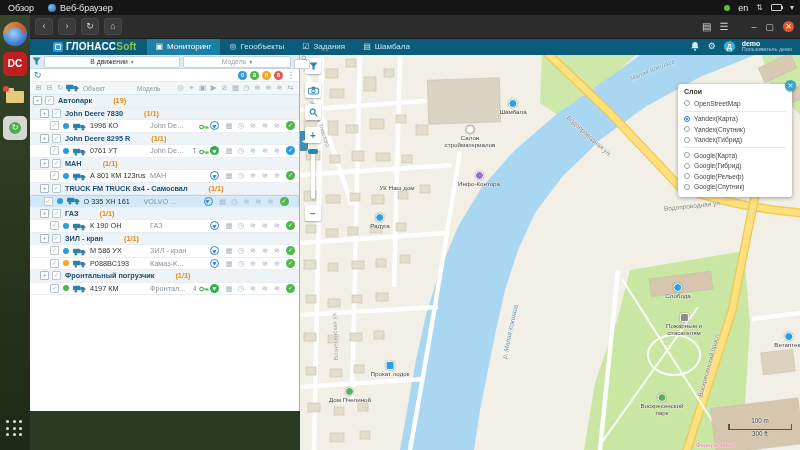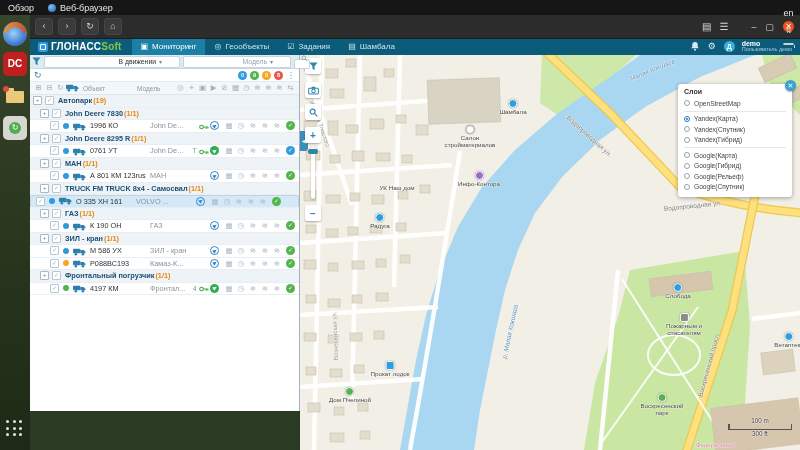--- a/index.html
+++ b/index.html
@@ -6,21 +6,21 @@
     font-family:"Liberation Sans",sans-serif;-webkit-font-smoothing:antialiased;}
   .screen{position:relative;width:800px;height:450px;background:#2b3a22;}
 
   
   .sysbar{position:absolute;left:0;top:0;width:800px;height:15px;background:#161616;
     color:#e8e8e8;font-size:9px;display:flex;align-items:center;z-index:50;}
   .sysbar .act{margin-left:8px;}
   .sysbar .appic{width:8px;height:8px;border-radius:50%;margin-left:14px;margin-right:4px;
     background:radial-gradient(circle at 35% 35%,#7fc0ee,#1d5fb8);}
   .sysbar .clock{position:absolute;left:0;right:0;text-align:center;}
-  .sysright{position:absolute;right:6px;top:0;height:15px;display:flex;align-items:center;gap:8px;flex-direction:column;}
+  .sysright{position:absolute;right:6px;top:0;height:15px;display:flex;align-items:center;gap:8px;}
   .updot{width:6px;height:6px;border-radius:50%;background:#58c32a;}
   .batt{width:9px;height:5px;border:1px solid #cfcfcf;border-radius:1px;position:relative;}
   .batt:after{content:"";position:absolute;right:-2px;top:1px;width:1px;height:3px;background:#cfcfcf;}
   .sysglyph{font-size:8px;color:#cfcfcf;}
 
   
   .bbar{position:absolute;left:30px;top:15px;width:770px;height:23px;background:#2c2c2c;
     display:flex;align-items:center;z-index:40;border-bottom:1px solid #1c1c1c;}
   .navbtn{width:16px;height:15px;margin-left:5px;background:#3b3b3b;border:1px solid #464646;
     border-radius:3px;color:#d6d6d6;font-size:9px;line-height:14px;text-align:center;}
@@ -52,21 +52,21 @@
   .soft{top:101px;background:#d8d6d2;border-radius:5px;}
   .soft .sg{position:absolute;left:6px;top:6px;width:12px;height:12px;border-radius:50%;background:#4caf50;
     color:#fff;font-size:8px;line-height:12px;text-align:center;}
   .appsgrid{position:absolute;left:6px;top:405px;width:18px;height:18px;
     display:grid;grid-template-columns:repeat(3,1fr);gap:2px;}
   .appsgrid i{width:3px;height:3px;border-radius:50%;background:#e8e8e8;}
 
   
   .ahdr{position:absolute;left:30px;top:38px;width:770px;height:17px;background:#0b5b7a;
     display:flex;align-items:center;z-index:30;}
-  .logo{display:flex;align-items:center;margin-left:8px;}
+  .logo{display:flex;align-items:center;margin-left:23px;}
   .logoic{width:10px;height:10px;border-radius:2px;background:#2f9ae0;margin-right:3px;position:relative;}
   .logoic:after{content:"";position:absolute;inset:2px;border:1px solid #fff;border-radius:1px;}
   .logotxt{font-size:10px;font-weight:bold;color:#fff;letter-spacing:.2px;}
   .logotxt .accent{color:#8dc63f;}
   .tabs{display:flex;height:17px;margin-left:10px;}
   .tab{display:flex;align-items:center;padding:0 9px;color:#cfe4ee;font-size:8px;gap:4px;}
   .tab .tic{font-size:8px;}
   .tab.active{background:#1b7fa6;color:#fff;}
   .ahright{position:absolute;right:8px;display:flex;align-items:center;gap:7px;}
   .hic{color:#d7eaf3;font-size:9px;width:10px;text-align:center;}
@@ -75,21 +75,21 @@
   .uinfo{line-height:1.05;}
   .uname{font-size:7px;font-weight:bold;color:#fff;}
   .urole{font-size:5.5px;color:#abcfdf;}
 
   
   .panel{position:absolute;left:30px;top:55px;width:270px;height:356px;background:#fff;
     border-right:1px solid #9fb4c0;z-index:20;box-sizing:border-box;}
   .frow{height:13px;background:#ddeaf1;display:flex;align-items:center;padding:0 2px;gap:3px;border-bottom:1px solid #c7d8e2;}
   .funnel{flex:0 0 9px;height:9px;}
   .sel{height:10px;background:#fff;border:1px solid #c6d3da;border-radius:2px;display:flex;
-    align-items:center;justify-content:flex-end;font-size:6.8px;color:#333;padding:0 17px;}
+    align-items:center;justify-content:center;font-size:6.8px;color:#333;padding:0 17px;}
   .sel.ph span.v{color:#98a4ad;}
   .sel .chev{color:#7b8b95;font-size:6px;margin-left:3px;}
   .sel1{flex:0 0 100px;}
   .sel2{flex:0 0 72px;}
   .srch{flex:1;position:relative;}
   .srch input{width:100%;height:10px;box-sizing:border-box;border:1px solid #c6d3da;border-radius:2px;
     font-size:6.8px;padding:0 11px 0 3px;color:#333;font-family:"Liberation Sans",sans-serif;}
   .srch input::placeholder{color:#98a4ad;}
   .srch svg{position:absolute;right:2px;top:2px;width:7px;height:7px;}
   .trow{height:12px;display:flex;align-items:center;padding:0 4px;border-bottom:1px solid #e4ecf1;}
@@ -110,21 +110,21 @@
   .grow{background:#eef3f7;}
   .g0{padding-left:3px;}
   .g1{padding-left:10px;}
   .vrow{padding-left:20px;background:#fff;}
   .vrow.sel{background:#d3e9f7;}
   .exp{width:7px;height:7px;border:1px solid #a9bac6;border-radius:1px;font-size:6px;line-height:6px;
     text-align:center;color:#7b8b95;background:#fff;margin-right:3px;flex:0 0 auto;}
   .cb{width:7px;height:7px;border:1px solid #b8c6cf;border-radius:1px;background:#fff;font-size:6px;
     line-height:7px;text-align:center;color:#9fb3bf;margin-right:4px;flex:0 0 auto;}
   .gname{font-size:7.3px;font-weight:bold;color:#1c4e74;white-space:nowrap;}
-  .gcount{font-size:7.3px;font-weight:bold;color:#e8890a;margin-left:1px;}
+  .gcount{font-size:7.3px;font-weight:bold;color:#e8890a;margin-left:21px;}
   .dot{width:6px;height:6px;border-radius:50%;flex:0 0 auto;margin-right:4px;}
   .truck{width:14px;flex:0 0 auto;margin-right:3px;}
   .plate{width:60px;font-size:7.3px;color:#333;white-space:nowrap;overflow:hidden;flex:0 0 auto;}
   .model{width:40px;font-size:7.3px;color:#8a949c;white-space:nowrap;overflow:hidden;flex:0 0 auto;}
   .extra{width:9px;font-size:6.5px;color:#7b8b95;flex:0 0 auto;text-align:center;}
   .key{width:11px;flex:0 0 auto;}
   .dir{width:9px;height:9px;border-radius:50%;flex:0 0 auto;margin-right:4px;display:flex;
     align-items:center;justify-content:center;}
   .dir.blue{border:1.5px solid #2e86c8;color:#2e86c8;box-sizing:border-box;}
   .dir.green{background:#2fae4f;color:#fff;}

